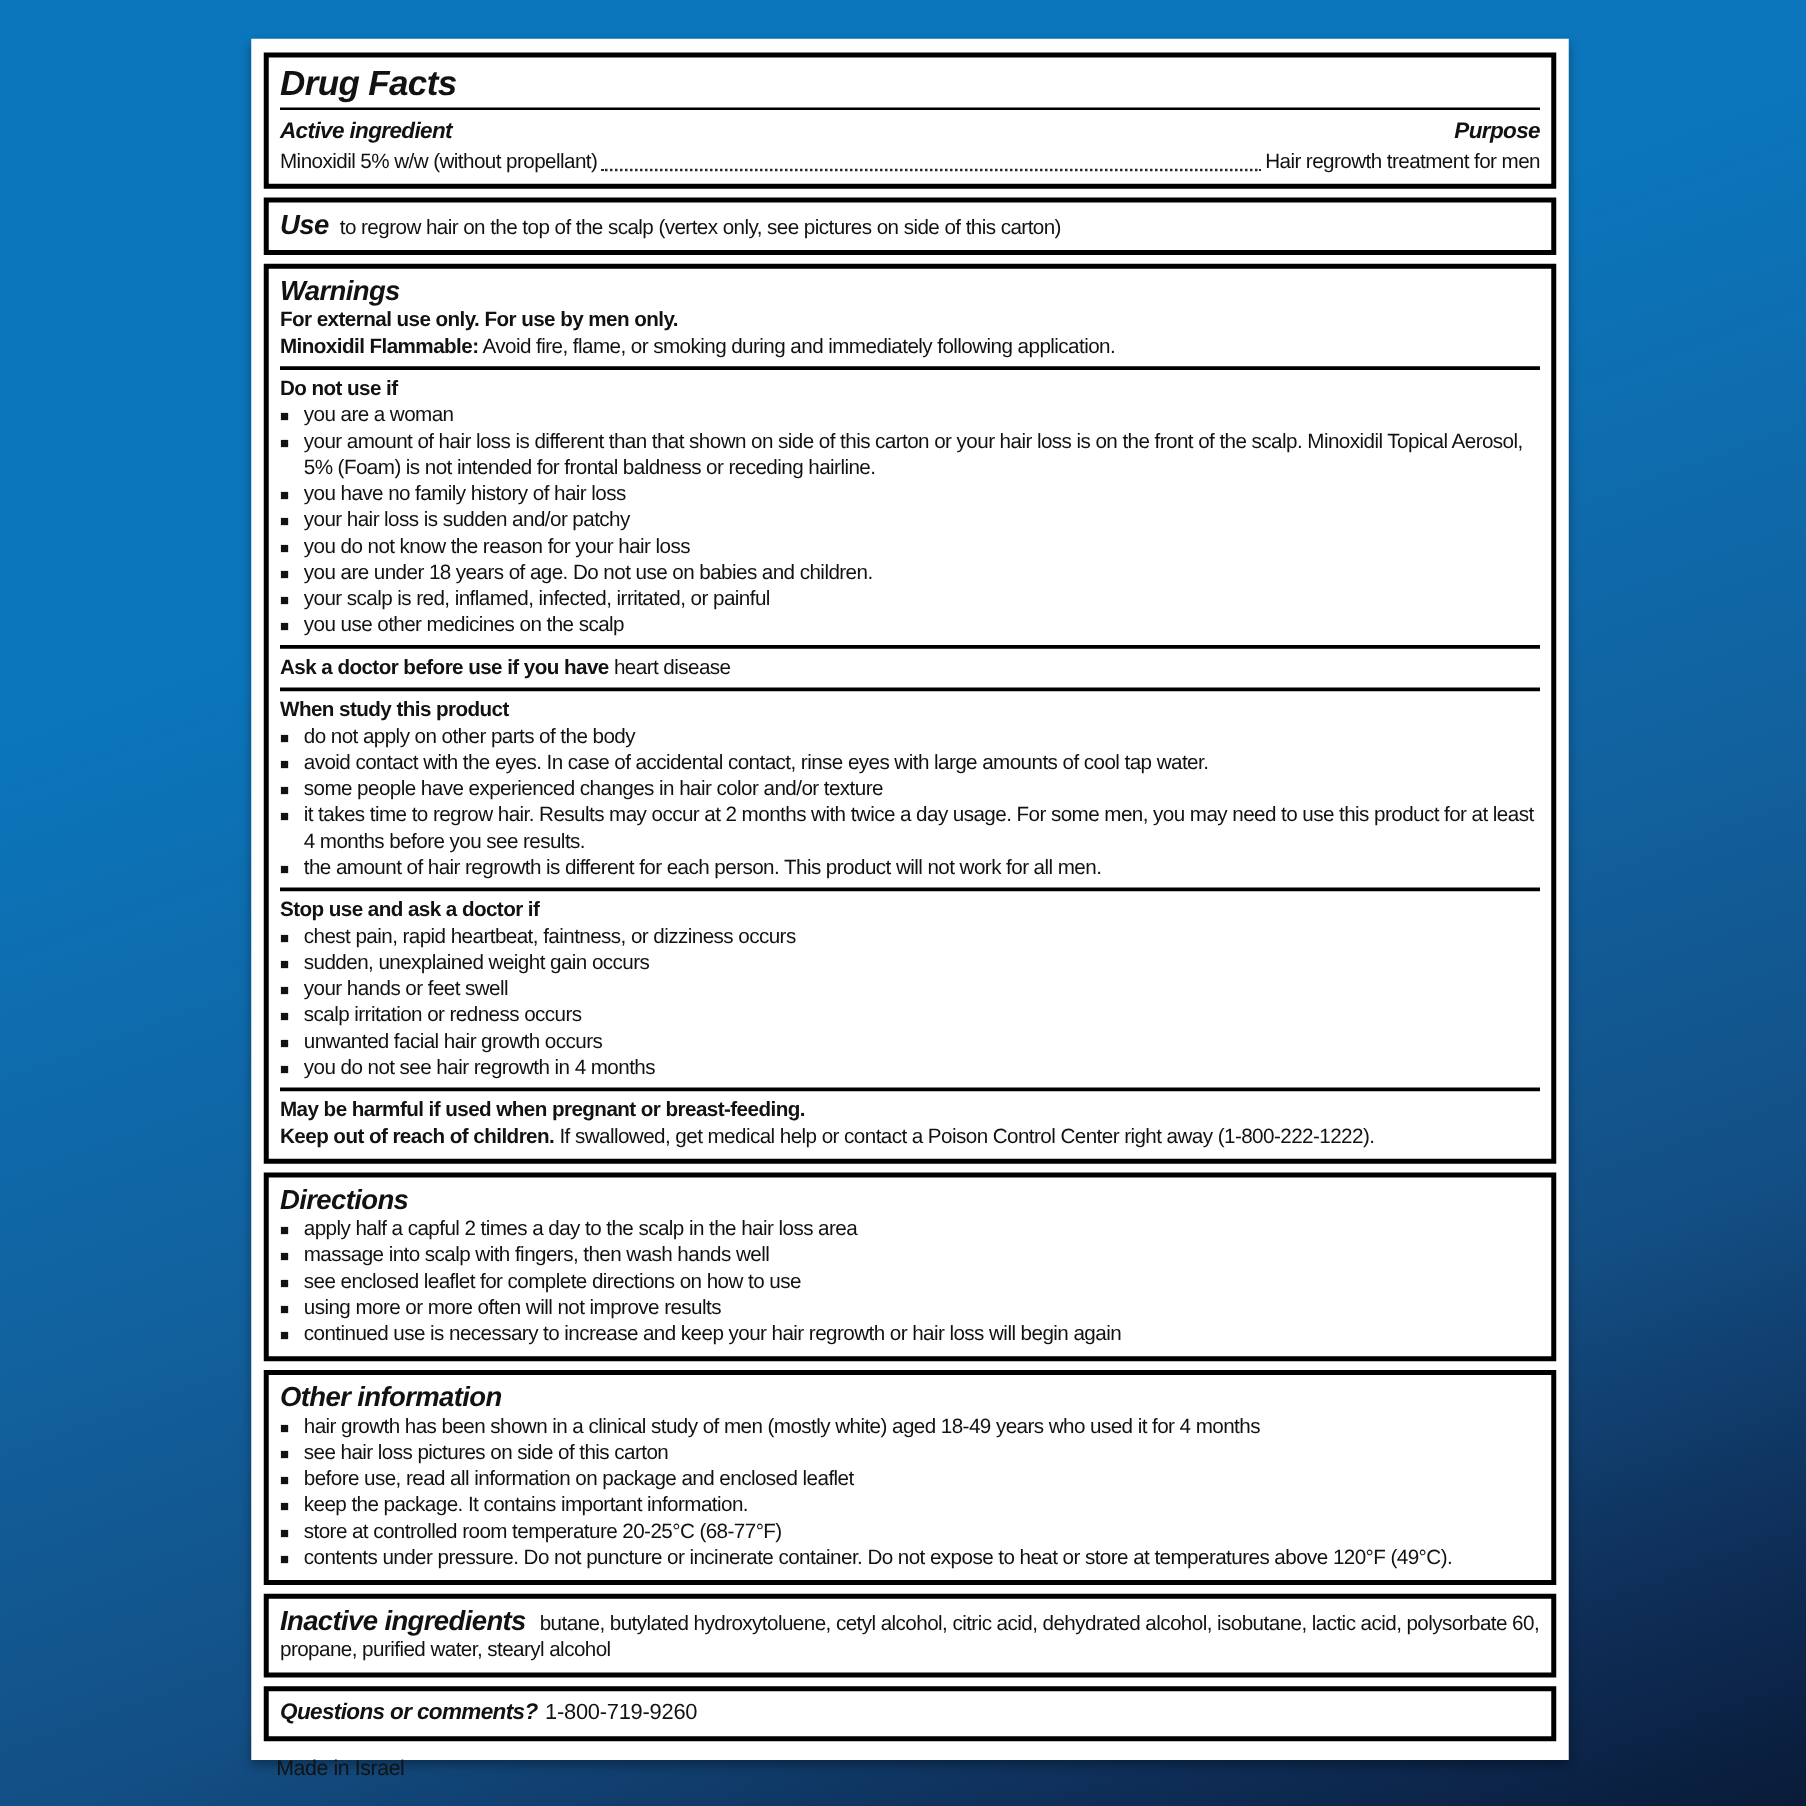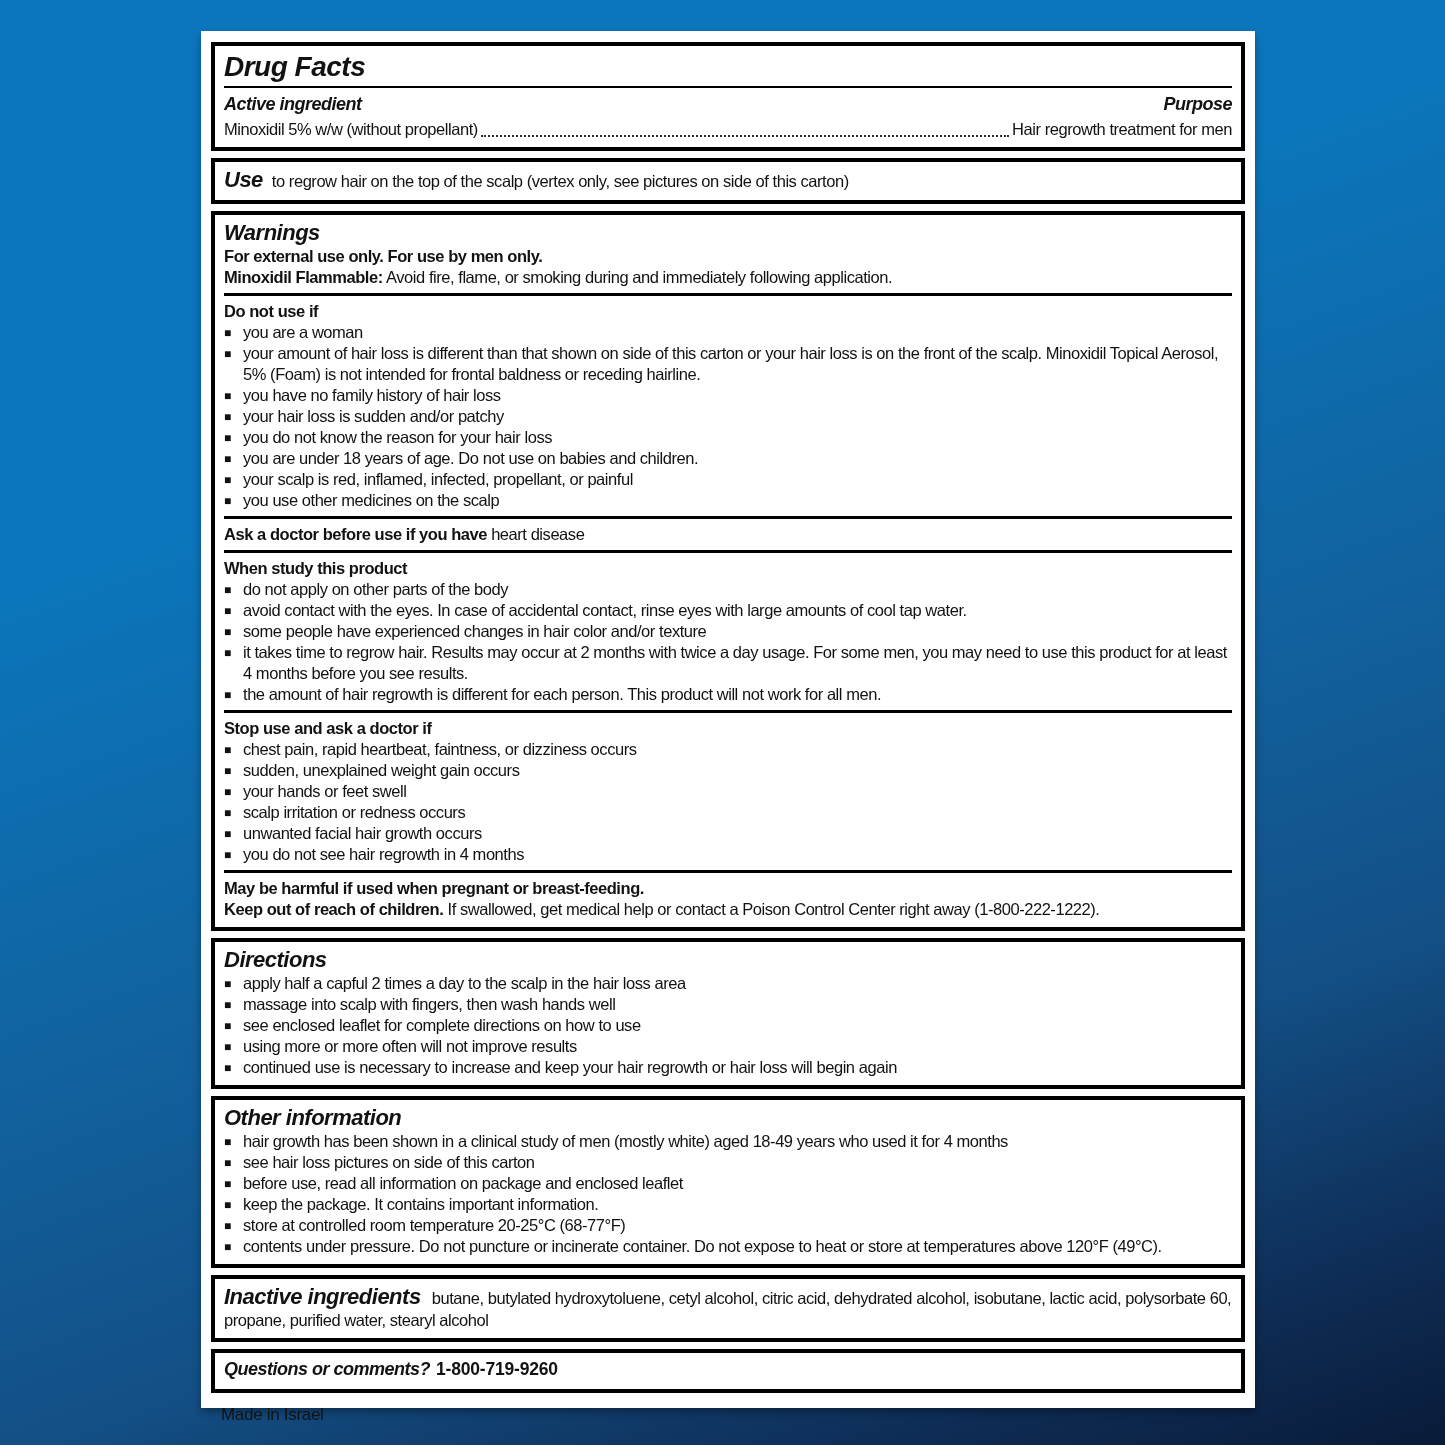--- a/index.html
+++ b/index.html
@@ -25,21 +25,21 @@
   .row-between{display:flex;justify-content:space-between;align-items:baseline;}
   .leader-row{display:flex;align-items:flex-end;}
   .leader{flex:1;border-bottom:2px dotted #2a2a2a;margin:0 3px;transform:translateY(-3px);}
   .inline-row{display:flex;align-items:baseline;gap:9px;}
   .bullet-row{position:relative;padding-left:19px;}
   .bullet-row::before{content:"■";position:absolute;left:0;top:1px;font-size:12px;line-height:21px;}
   .mt2{margin-top:2px;}
   .footer-note{margin:11px 0 0 10px;font-size:17px;letter-spacing:-0.3px;}
   .runin{display:inline;}
   .runin .h2{margin-right:7px;}
-  .phone{font-weight:bold;font-size:17.5px;letter-spacing:-0.2px;}
+  .phone{font-weight:normal;font-size:17.5px;letter-spacing:-0.2px;}
 </style>
 </head>
 <body>
 
 <div class="panel">
 
   <div class="box">
     <div class="h1">Drug Facts</div>
     <hr class="thinline">
     <div class="row-between">
@@ -77,21 +77,21 @@
         <div class="bullet-row"><span>your amount of hair loss is different than that shown on side of this carton or your hair loss is on the front of the scalp. Minoxidil Topical Aerosol, 5% (Foam) is not intended for frontal baldness or receding hairline.</span></div>
 
         <div class="bullet-row"><span>you have no family history of hair loss</span></div>
 
         <div class="bullet-row"><span>your hair loss is sudden and/or patchy</span></div>
 
         <div class="bullet-row"><span>you do not know the reason for your hair loss</span></div>
 
         <div class="bullet-row"><span>you are under 18 years of age. Do not use on babies and children.</span></div>
 
-        <div class="bullet-row"><span>your scalp is red, inflamed, infected, propellant, or painful</span></div>
+        <div class="bullet-row"><span>your scalp is red, inflamed, infected, irritated, or painful</span></div>
 
         <div class="bullet-row"><span>you use other medicines on the scalp</span></div>
       </div>
     <hr class="divider">
 
     <div>
       <span class="b">Ask a doctor before use if you have</span>
       <span>heart disease</span>
     </div>
     <hr class="divider">

